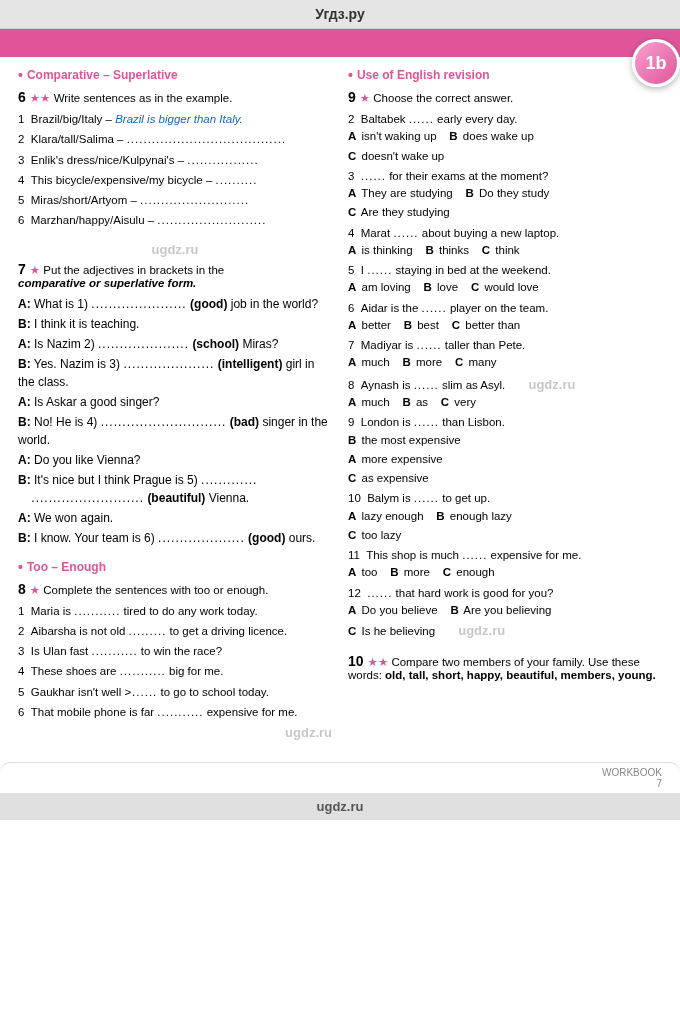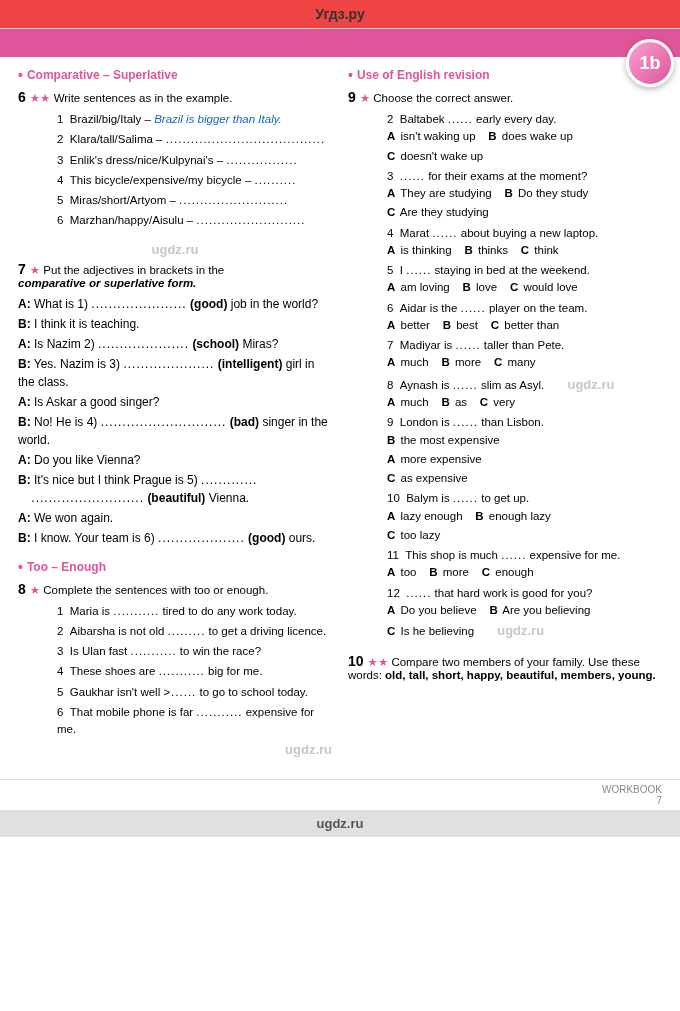--- a/index.html
+++ b/index.html
@@ -7,37 +7,37 @@
       font-family: Arial, sans-serif;
       font-size: 12px;
       background: #fff;
       width: 680px;
       min-height: 1011px;
       position: relative;
       overflow-x: hidden;
     }
     
     .top-header {
-      background: #ef4444;
+      background: #e5e5e5;
       text-align: center;
       padding: 6px 0;
       font-size: 14px;
       font-weight: bold;
       color: #333;
       border-bottom: 1px solid #ccc;
     }
     .pink-bar {
       background: #e0559a;
       height: 28px;
       width: 100%;
       position: relative;
     }
     .badge-1b {
       position: absolute;
-      right: 6px;
+      right: 0;
       top: 10px;
       background: linear-gradient(135deg, #f9a0d0, #e0559a);
       color: white;
       font-weight: bold;
       font-size: 18px;
       border-radius: 50%;
       width: 48px;
       height: 48px;
       display: flex;
       align-items: center;
@@ -86,21 +86,20 @@
     .stars { color: #e0559a; }
     .italic { font-style: italic; }
     .bold { font-weight: bold; margin-top: 45px; }
     .exercise-block {
       margin-bottom: 12px;
     }
     .exercise-item {
       margin-bottom: 3px;
       line-height: 1.5;
       font-size: 11.5px;
-      margin-left: 39px;
     }
     
     .dialogue-item {
       margin-bottom: 2px;
       font-size: 12px;
       line-height: 1.5;
     }
     .speaker { font-weight: bold; }
     
     .answer-row {
@@ -117,20 +116,21 @@
       opacity: 0.7;
       display: inline-block;
     }
     
     .footer {
       text-align: right;
       padding: 4px 18px 4px 0;
       font-size: 10px;
       color: #888;
       border-top: 1px solid #ddd;
+      border-radius: 11px;
     }
     .footer-bottom {
       background: #e0e0e0;
       text-align: center;
       padding: 6px 0;
       font-size: 13px;
       font-weight: bold;
       color: #555;
     }
     .blue-text { color: #1565c0; font-style: italic; }

